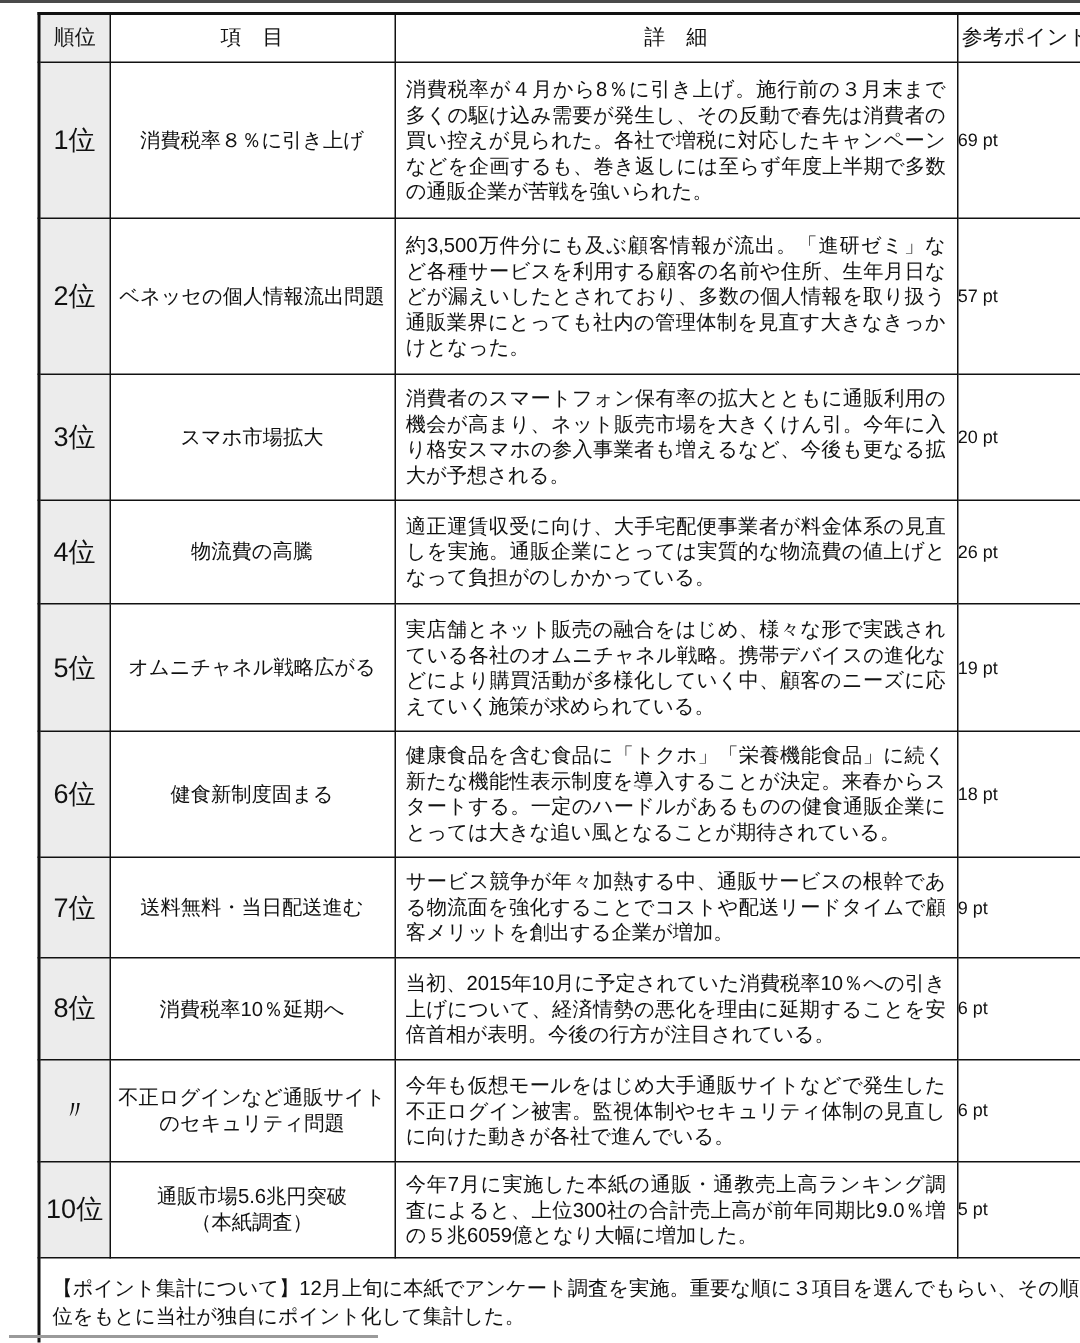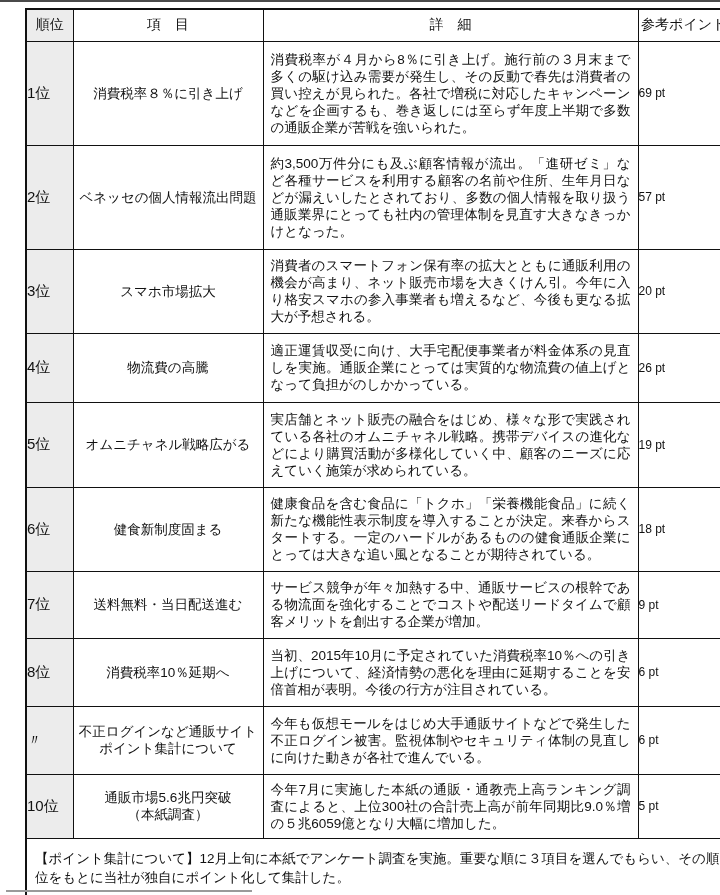--- a/index.html
+++ b/index.html
@@ -34,22 +34,23 @@
     font-weight: normal;
     font-size: 14px;
     text-align: center;
     vertical-align: middle;
     padding: 2px;
     background: #ffffff;
   }
   th.col-rank { background: #ececec; }
   td.rank-cell {
     background: #ececec;
+    text-align: center;
     vertical-align: middle;
-    font-size: 15px;
+    font-size: 18px;
   }
   td.item-cell {
     text-align: center;
     vertical-align: middle;
     font-size: 13.5px;
     line-height: 17px;
     white-space: pre-line;
     padding: 4px 4px;
   }
   td.detail-cell {
@@ -140,21 +141,21 @@
       </tr>
       <tr style="height: 68px;">
         <td class="rank-cell">8位</td>
         <td class="item-cell">消費税率10％延期へ</td>
         <td class="detail-cell">当初、2015年10月に予定されていた消費税率10％への引き上げについて、経済情勢の悪化を理由に延期することを安倍首相が表明。今後の行方が注目されている。</td>
         <td class="points-cell">6 pt</td>
       </tr>
       <tr style="height: 68px;">
         <td class="rank-cell">〃</td>
         <td class="item-cell">不正ログインなど通販サイト
-ポイント集計について</td>
+のセキュリティ問題</td>
         <td class="detail-cell">今年も仮想モールをはじめ大手通販サイトなどで発生した不正ログイン被害。監視体制やセキュリティ体制の見直しに向けた動きが各社で進んでいる。</td>
         <td class="points-cell">6 pt</td>
       </tr>
       <tr style="height: 64px;">
         <td class="rank-cell">10位</td>
         <td class="item-cell">通販市場5.6兆円突破
 （本紙調査）</td>
         <td class="detail-cell">今年7月に実施した本紙の通販・通教売上高ランキング調査によると、上位300社の合計売上高が前年同期比9.0％増の５兆6059億となり大幅に増加した。</td>
         <td class="points-cell">5 pt</td>
       </tr>

